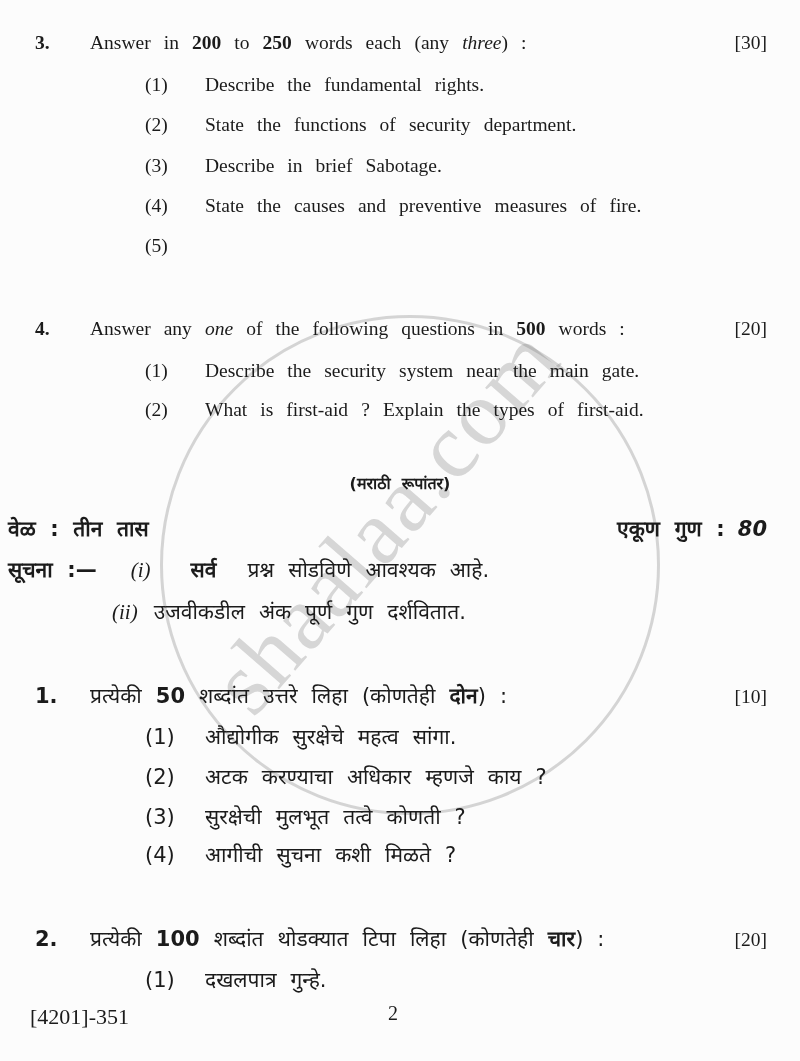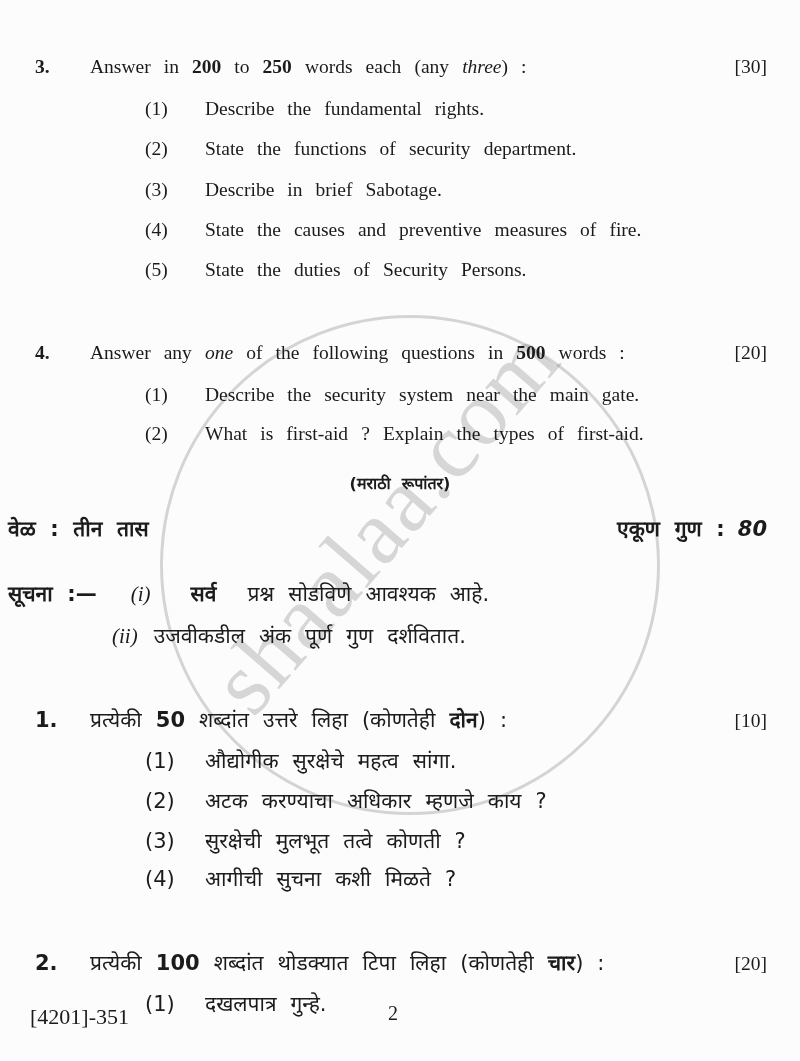--- a/index.html
+++ b/index.html
@@ -22,21 +22,21 @@
     white-space:nowrap;
   }
   
   .line{position:absolute;left:35px;right:33px;display:flex;align-items:baseline;z-index:1;}
   .en{font-size:19.5px;line-height:26px;word-spacing:.42em;}
   .mr{font-size:21px;line-height:28px;word-spacing:.35em;
       font-family:"DejaVu Sans","Liberation Sans",sans-serif;}
   .qnum{flex:none;width:55px;font-weight:700;}
   .sub{padding-left:110px;}
   .inum{flex:none;width:60px;}
-  .text{flex:0 1 auto;white-space:nowrap;margin-top:24px;}
+  .text{flex:0 1 auto;white-space:nowrap;}
   .marks{margin-left:auto;flex:none;word-spacing:normal;font-family:"Liberation Serif",serif;font-size:19.5px;text-align:right;}
   .b{font-weight:700;}
   .i{font-style:italic;font-family:"Liberation Serif",serif;}
   .heading{position:absolute;left:0;right:0;top:470px;text-align:center;
       font-weight:700;font-size:16px;z-index:1;}
   .leftedge{left:8px;gap:24px;}
   .gap-s{margin-left:10px;}
   .gap-m{margin-left:16px;}
   .right-group{margin-left:auto;white-space:nowrap;font-weight:700;word-spacing:.35em;}
   .marks80{margin-left:13px;font-style:italic;}
@@ -69,21 +69,20 @@
   <div class="line en sub" style="top:153px;">
     <span class="inum">(3)</span>
     <span class="text">Describe in brief Sabotage.</span>
   </div>
   <div class="line en sub" style="top:193px;">
     <span class="inum">(4)</span>
     <span class="text">State the causes and preventive measures of fire.</span>
   </div>
   <div class="line en sub" style="top:233px;">
     <span class="inum">(5)</span>
-    <span class="text">State the duties of Security Persons.</span>
   </div>
 
   <div class="line en" style="top:316px;">
     <span class="qnum">4.</span>
     <span class="text"><span>Answer any</span> <span class="i">one</span> <span>of the following questions in</span> <span class="b">500</span> <span>words :</span></span>
     <span class="marks">[20]</span>
   </div>
   <div class="line en sub" style="top:358px;">
     <span class="inum">(1)</span>
     <span class="text">Describe the security system near the main gate.</span>

